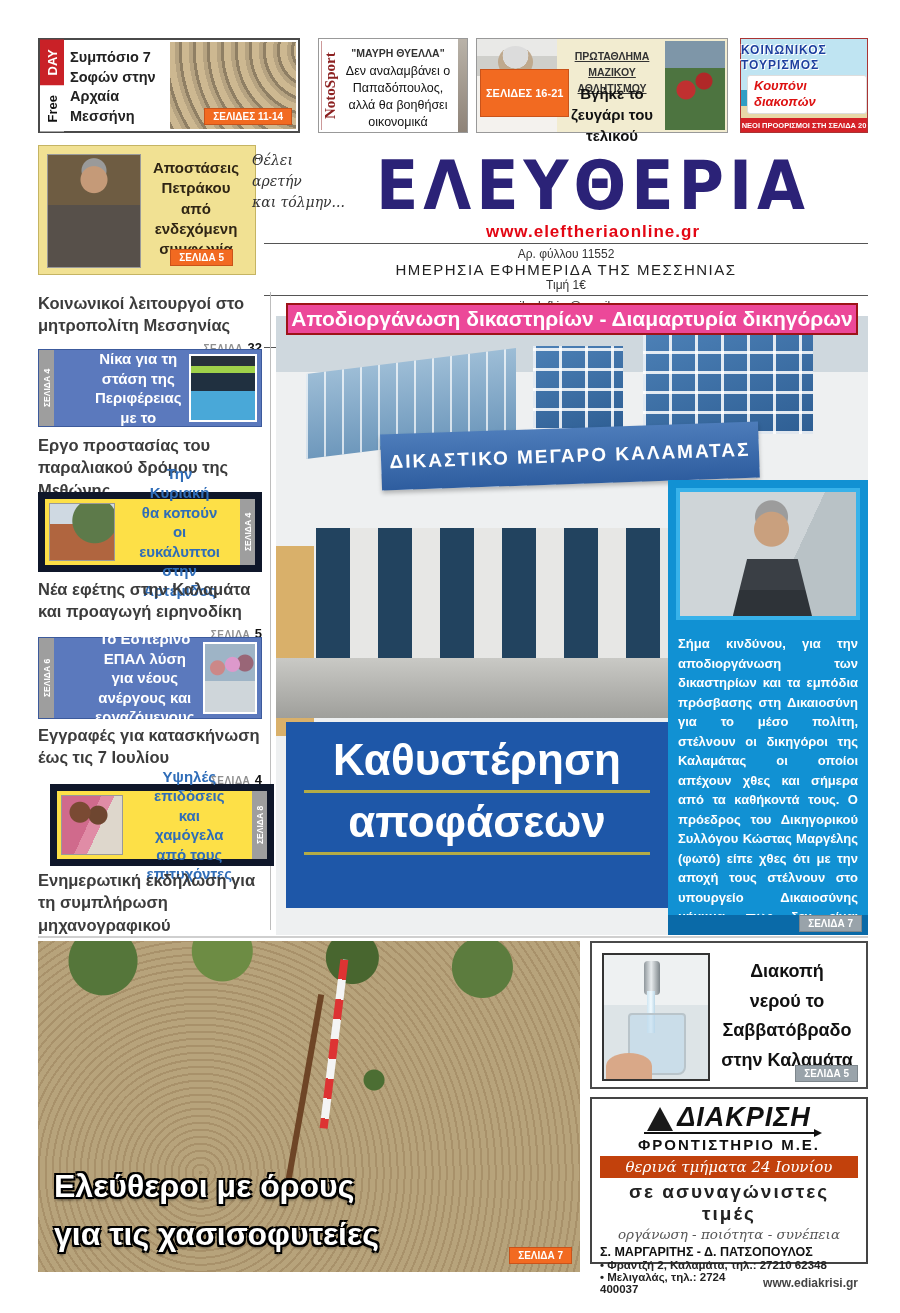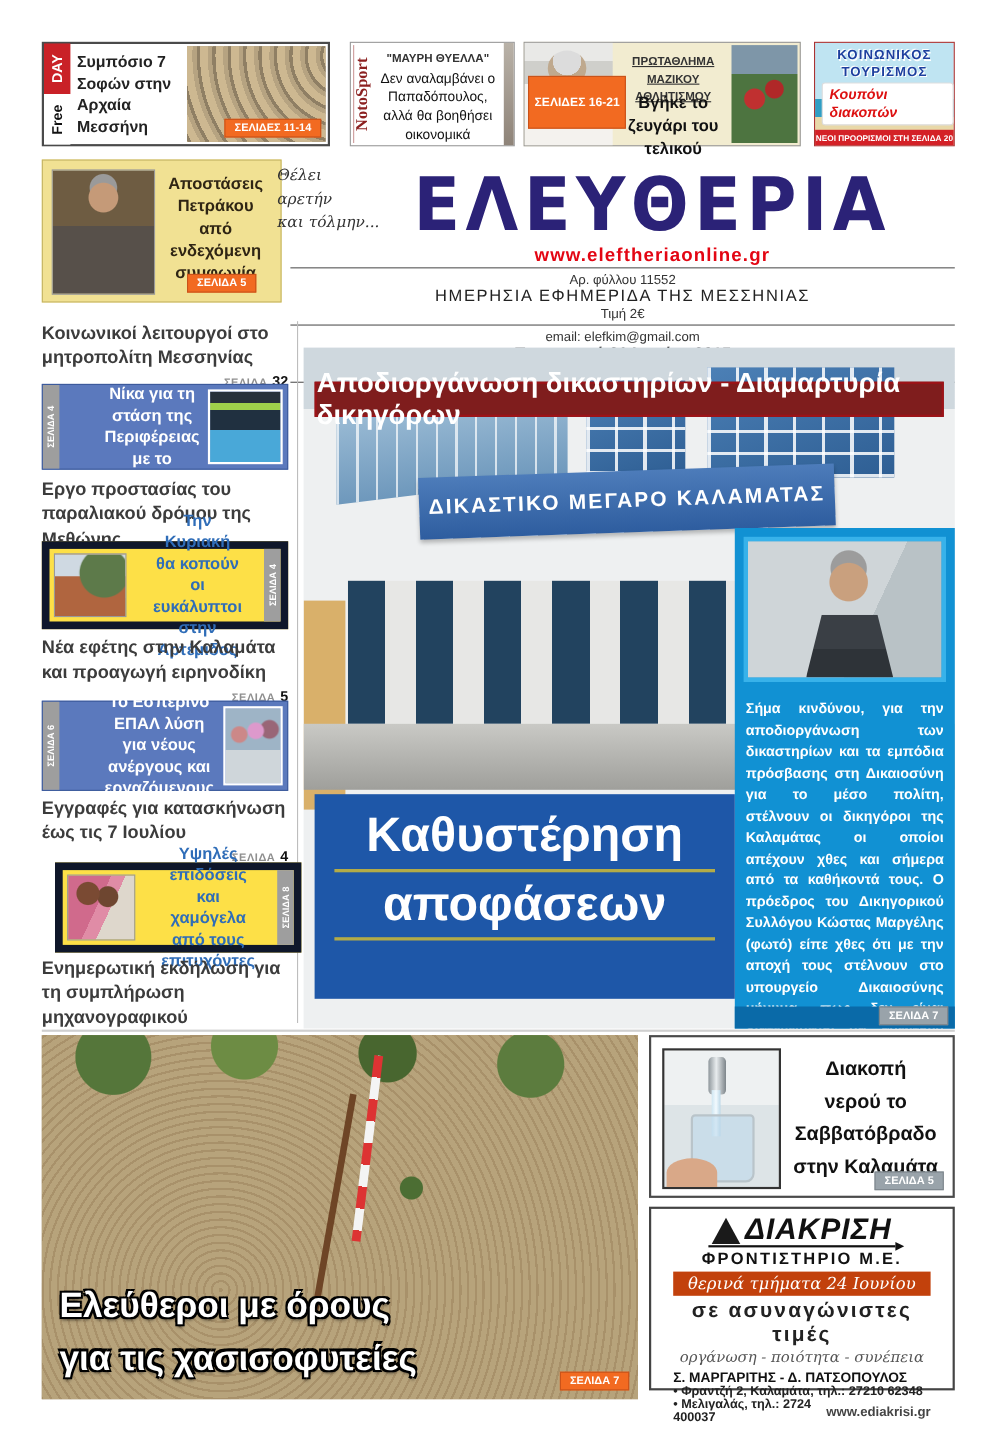--- a/index.html
+++ b/index.html
@@ -82,22 +82,22 @@
      radial-gradient(circle at 55% 30%, #d9c 0 7px, transparent 8px),
      radial-gradient(circle at 80% 28%, #967 0 8px, transparent 9px),
      linear-gradient(180deg,#9eb4c6 0 55%, #cfd6da 55% 100%);}
   .ph-girls{border:1px solid #999;background:
      radial-gradient(circle at 30% 28%, #7a4a33 0 10px, transparent 11px),
      radial-gradient(circle at 60% 33%, #6e4630 0 9px, transparent 10px),
      linear-gradient(115deg,#d06a8c 0 45%, #e08ca6 45% 60%, #ded7cc 60% 100%);}
   .vdivider{position:absolute;width:0;border-left:1px solid #bdbdbd;}
 
   
-  .kicker{background:#7f1d1d;border:2px solid #9d1318;color:#fff;font-weight:700;font-size:25px;
-    display:flex;align-items:center;justify-content:center;box-sizing:border-box;margin-top:44px;}
+  .kicker{background:#ec4899;border:2px solid #9d1318;color:#fff;font-weight:700;font-size:21px;
+    display:flex;align-items:center;justify-content:center;box-sizing:border-box;}
   .mainphoto{background:linear-gradient(180deg,#cfd8de 0 9%, #eef0f1 9% 100%);overflow:hidden;}
   .win-grid{background:
      repeating-linear-gradient(90deg, rgba(255,255,255,.85) 0 3px, transparent 3px 26px),
      repeating-linear-gradient(0deg, rgba(255,255,255,.85) 0 3px, transparent 3px 20px),
      linear-gradient(160deg,#4c80b6,#2e5e93);}
   .atrium{background:
      repeating-linear-gradient(90deg, rgba(255,255,255,.7) 0 2px, transparent 2px 18px),
      linear-gradient(180deg,#9dbdd6,#6e98bc);transform:skewY(-7deg);}
   .sign{background:linear-gradient(180deg,#4d7cba,#2e5d9f);transform:rotate(-2deg);
     color:#fff;font-weight:700;font-size:19px;letter-spacing:2px;display:flex;align-items:center;
@@ -138,21 +138,21 @@
      background:linear-gradient(180deg,#eef1f2 0 40%, #dde4e7 40% 100%);overflow:hidden;}
   .faucet{position:absolute;left:40px;top:6px;width:16px;height:34px;border-radius:4px;
      background:linear-gradient(90deg,#8f979c,#e8ecee 45%,#7d858a);}
   .faucet::after{content:"";position:absolute;left:3px;top:30px;width:8px;height:42px;
      background:linear-gradient(90deg,#cfe6f2,#f2fafe,#bcd8e8);}
   .glass{position:absolute;left:24px;bottom:4px;width:54px;height:58px;border:2px solid #b9c4ca;
      border-radius:4px 4px 8px 8px;background:rgba(185,215,235,.55);}
   .hand{position:absolute;left:2px;bottom:0px;width:46px;height:26px;border-radius:50% 50% 0 0;background:#d9a888;}
   .water-title{position:absolute;left:122px;top:14px;width:146px;text-align:center;font-weight:700;
      font-size:18px;line-height:1.65;color:#111;}
-  .ad-box{border:2px solid #444;background:#fff;box-sizing:border-box;padding:5px 20px;text-align:center;}
+  .ad-box{border:2px solid #444;background:#fff;box-sizing:border-box;padding:5px 8px;text-align:center;}
   .brand-row{display:flex;align-items:flex-end;justify-content:center;gap:4px;}
   .tri{width:0;height:0;border-left:13px solid transparent;border-right:13px solid transparent;
      border-bottom:24px solid #1a1a1a;}
   .brand{font-weight:700;font-style:italic;font-size:27px;color:#111;letter-spacing:1px;line-height:1;}
   .brand-rule{height:2px;background:#111;width:170px;margin:1px auto 2px auto;position:relative;}
   .brand-rule::after{content:"";position:absolute;right:-8px;top:-3px;border-left:8px solid #111;
      border-top:4px solid transparent;border-bottom:4px solid transparent;}
   .ad-sub{font-weight:700;font-size:15px;letter-spacing:2px;color:#111;}
   .ad-banner{background:#c2410c;color:#fff;font-family:"DejaVu Serif",serif;font-style:italic;
      font-size:15px;padding:2px 0;margin:3px 0;}
@@ -191,21 +191,21 @@
     <div class="abs man-photo" style="left:0;top:0;bottom:0;width:80px;"></div>
     <div class="abs badge" style="left:3px;bottom:15px;font-size:11px;padding:16px 5px;">ΣΕΛΙΔΕΣ 16-21</div>
     <div class="abs" style="left:84px;top:10px;width:102px;text-align:center;font-weight:700;font-size:10.5px;
          color:#333;text-decoration:underline;line-height:1.5;">ΠΡΩΤΑΘΛΗΜΑ ΜΑΖΙΚΟΥ ΑΘΛΗΤΙΣΜΟΥ</div>
     <div class="abs" style="left:84px;top:44px;width:102px;text-align:center;font-weight:700;font-size:15px;
          line-height:1.4;color:#111;">Βγήκε το ζευγάρι του τελικού</div>
     <div class="abs soccer" style="right:2px;top:2px;bottom:2px;width:60px;"></div>
   </div>
 
   <div class="tbox beach" style="left:740px;width:128px;border-width:1px;border-color:#a33;">
-    <div class="abs" style="left:0;right:0;top:4px;text-align:center;font-weight:700;font-size:12px;
+    <div class="abs" style="left:0;right:0;top:4px;text-align:left;font-weight:700;font-size:12px;
          letter-spacing:1px;color:#1d3f9e;text-shadow:1px 1px 0 #fff,-1px -1px 0 #fff;line-height:1.25;">ΚΟΙΝΩΝΙΚΟΣ ΤΟΥΡΙΣΜΟΣ</div>
     <div class="abs" style="left:6px;top:36px;background:#fff;border:1px solid #ddd;border-radius:3px;
          padding:2px 6px;font-weight:700;font-style:italic;font-size:13px;color:#d11;line-height:1.25;">Κουπόνι διακοπών</div>
     <div class="abs" style="left:0;right:0;bottom:0;height:14px;background:#d42127;color:#fff;
          font-size:7.5px;font-weight:700;display:flex;align-items:center;justify-content:center;">ΝΕΟΙ ΠΡΟΟΡΙΣΜΟΙ ΣΤΗ ΣΕΛΙΔΑ 20</div>
   </div>
 
   <div class="abs lead-box" style="left:38px;top:145px;width:218px;height:130px;">
     <div class="lead-photo"></div>
     <div class="lead-title">Αποστάσεις Πετράκου από ενδεχόμενη συμφωνία</div>
@@ -217,21 +217,21 @@
 και τόλμην...</div>
 
   <div class="abs logo" style="left:318px;top:146px;width:550px;text-align:center;">ΕΛΕΥΘΕΡΙΑ</div>
 
   <div class="abs site" style="left:318px;top:222px;width:550px;text-align:center;">www.eleftheriaonline.gr</div>
 
   <div class="abs" style="left:264px;top:243px;width:604px;">
     <div class="mh-row" style="border-top:1px solid #555;border-bottom:1px solid #555;">
       <span class="mh-small">Αρ. φύλλου 11552</span>
       <span class="mh-sub">ΗΜΕΡΗΣΙΑ ΕΦΗΜΕΡΙΔΑ ΤΗΣ ΜΕΣΣΗΝΙΑΣ</span>
-      <span class="mh-small">Τιμή 2€</span>
+      <span class="mh-small">Τιμή 1€</span>
     </div>
     <div class="mh-row" style="border-bottom:1px solid #555;">
       <span class="mh-small">email: elefkim@gmail.com</span>
       <span class="mh-date">Παρασκευή 26 Ιουνίου 2015</span>
       <span class="mh-small">Τηλ. 2721021421</span>
     </div>
   </div>
 
   <div class="vdivider" style="left:270px;top:292px;height:638px;"></div>
 

